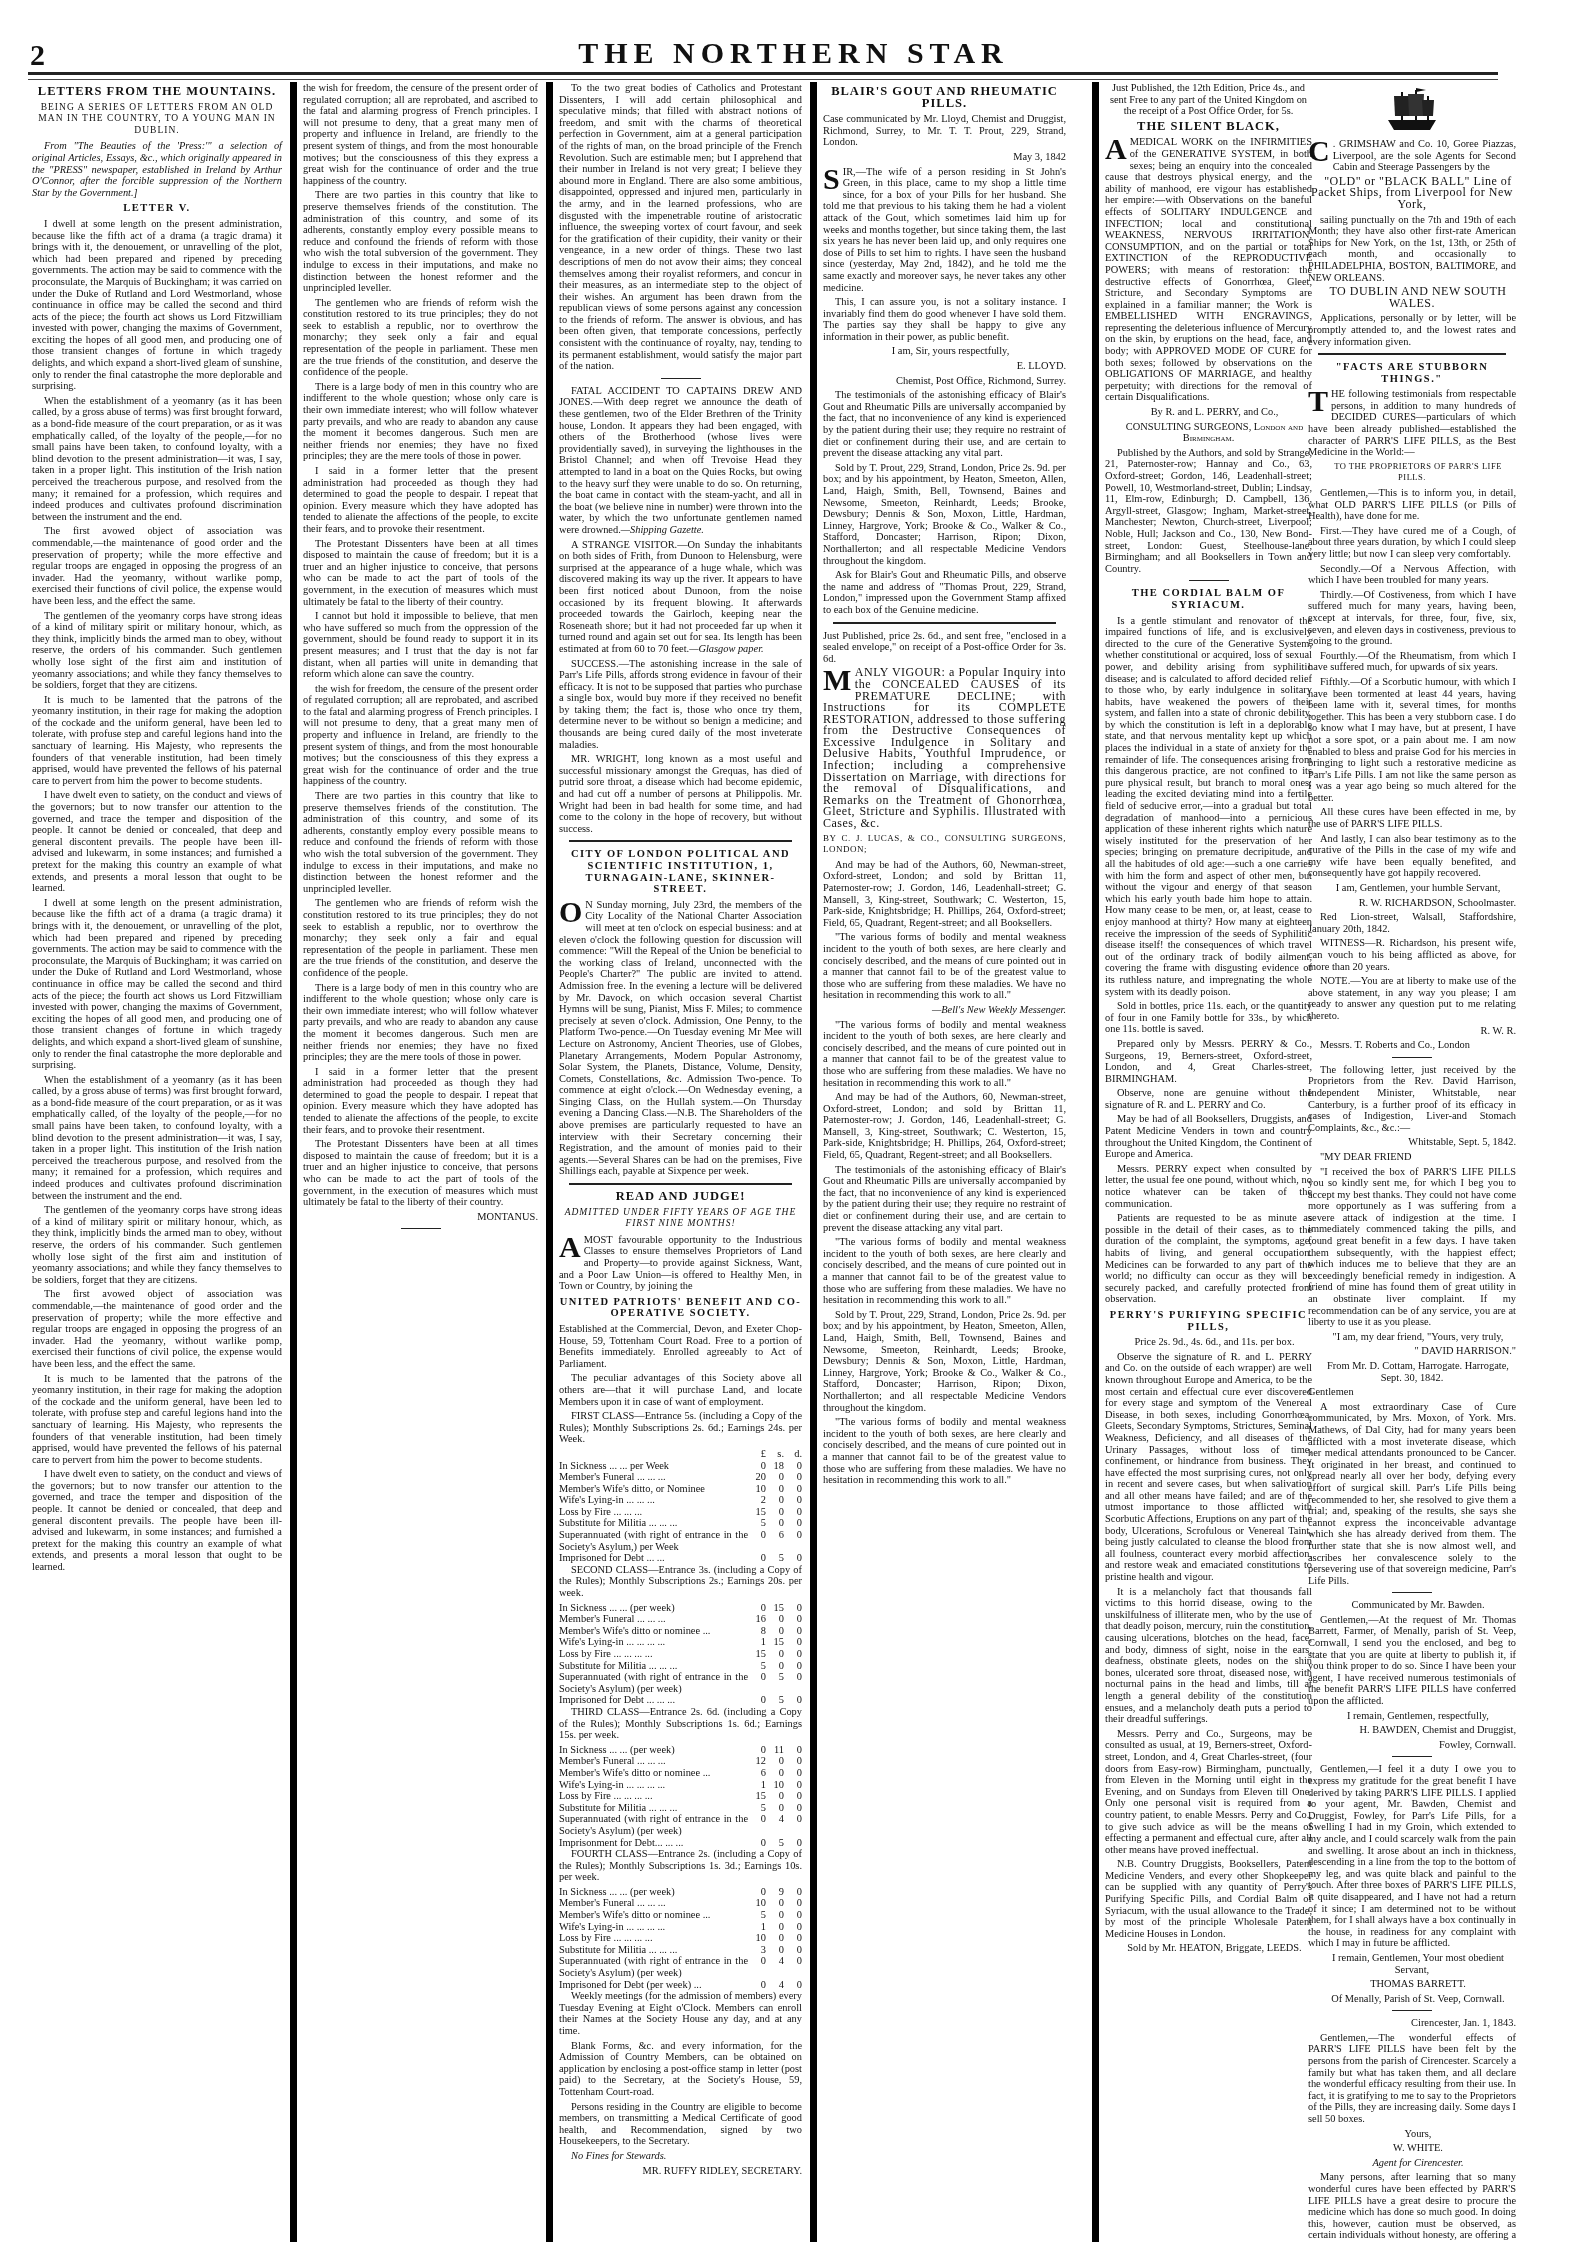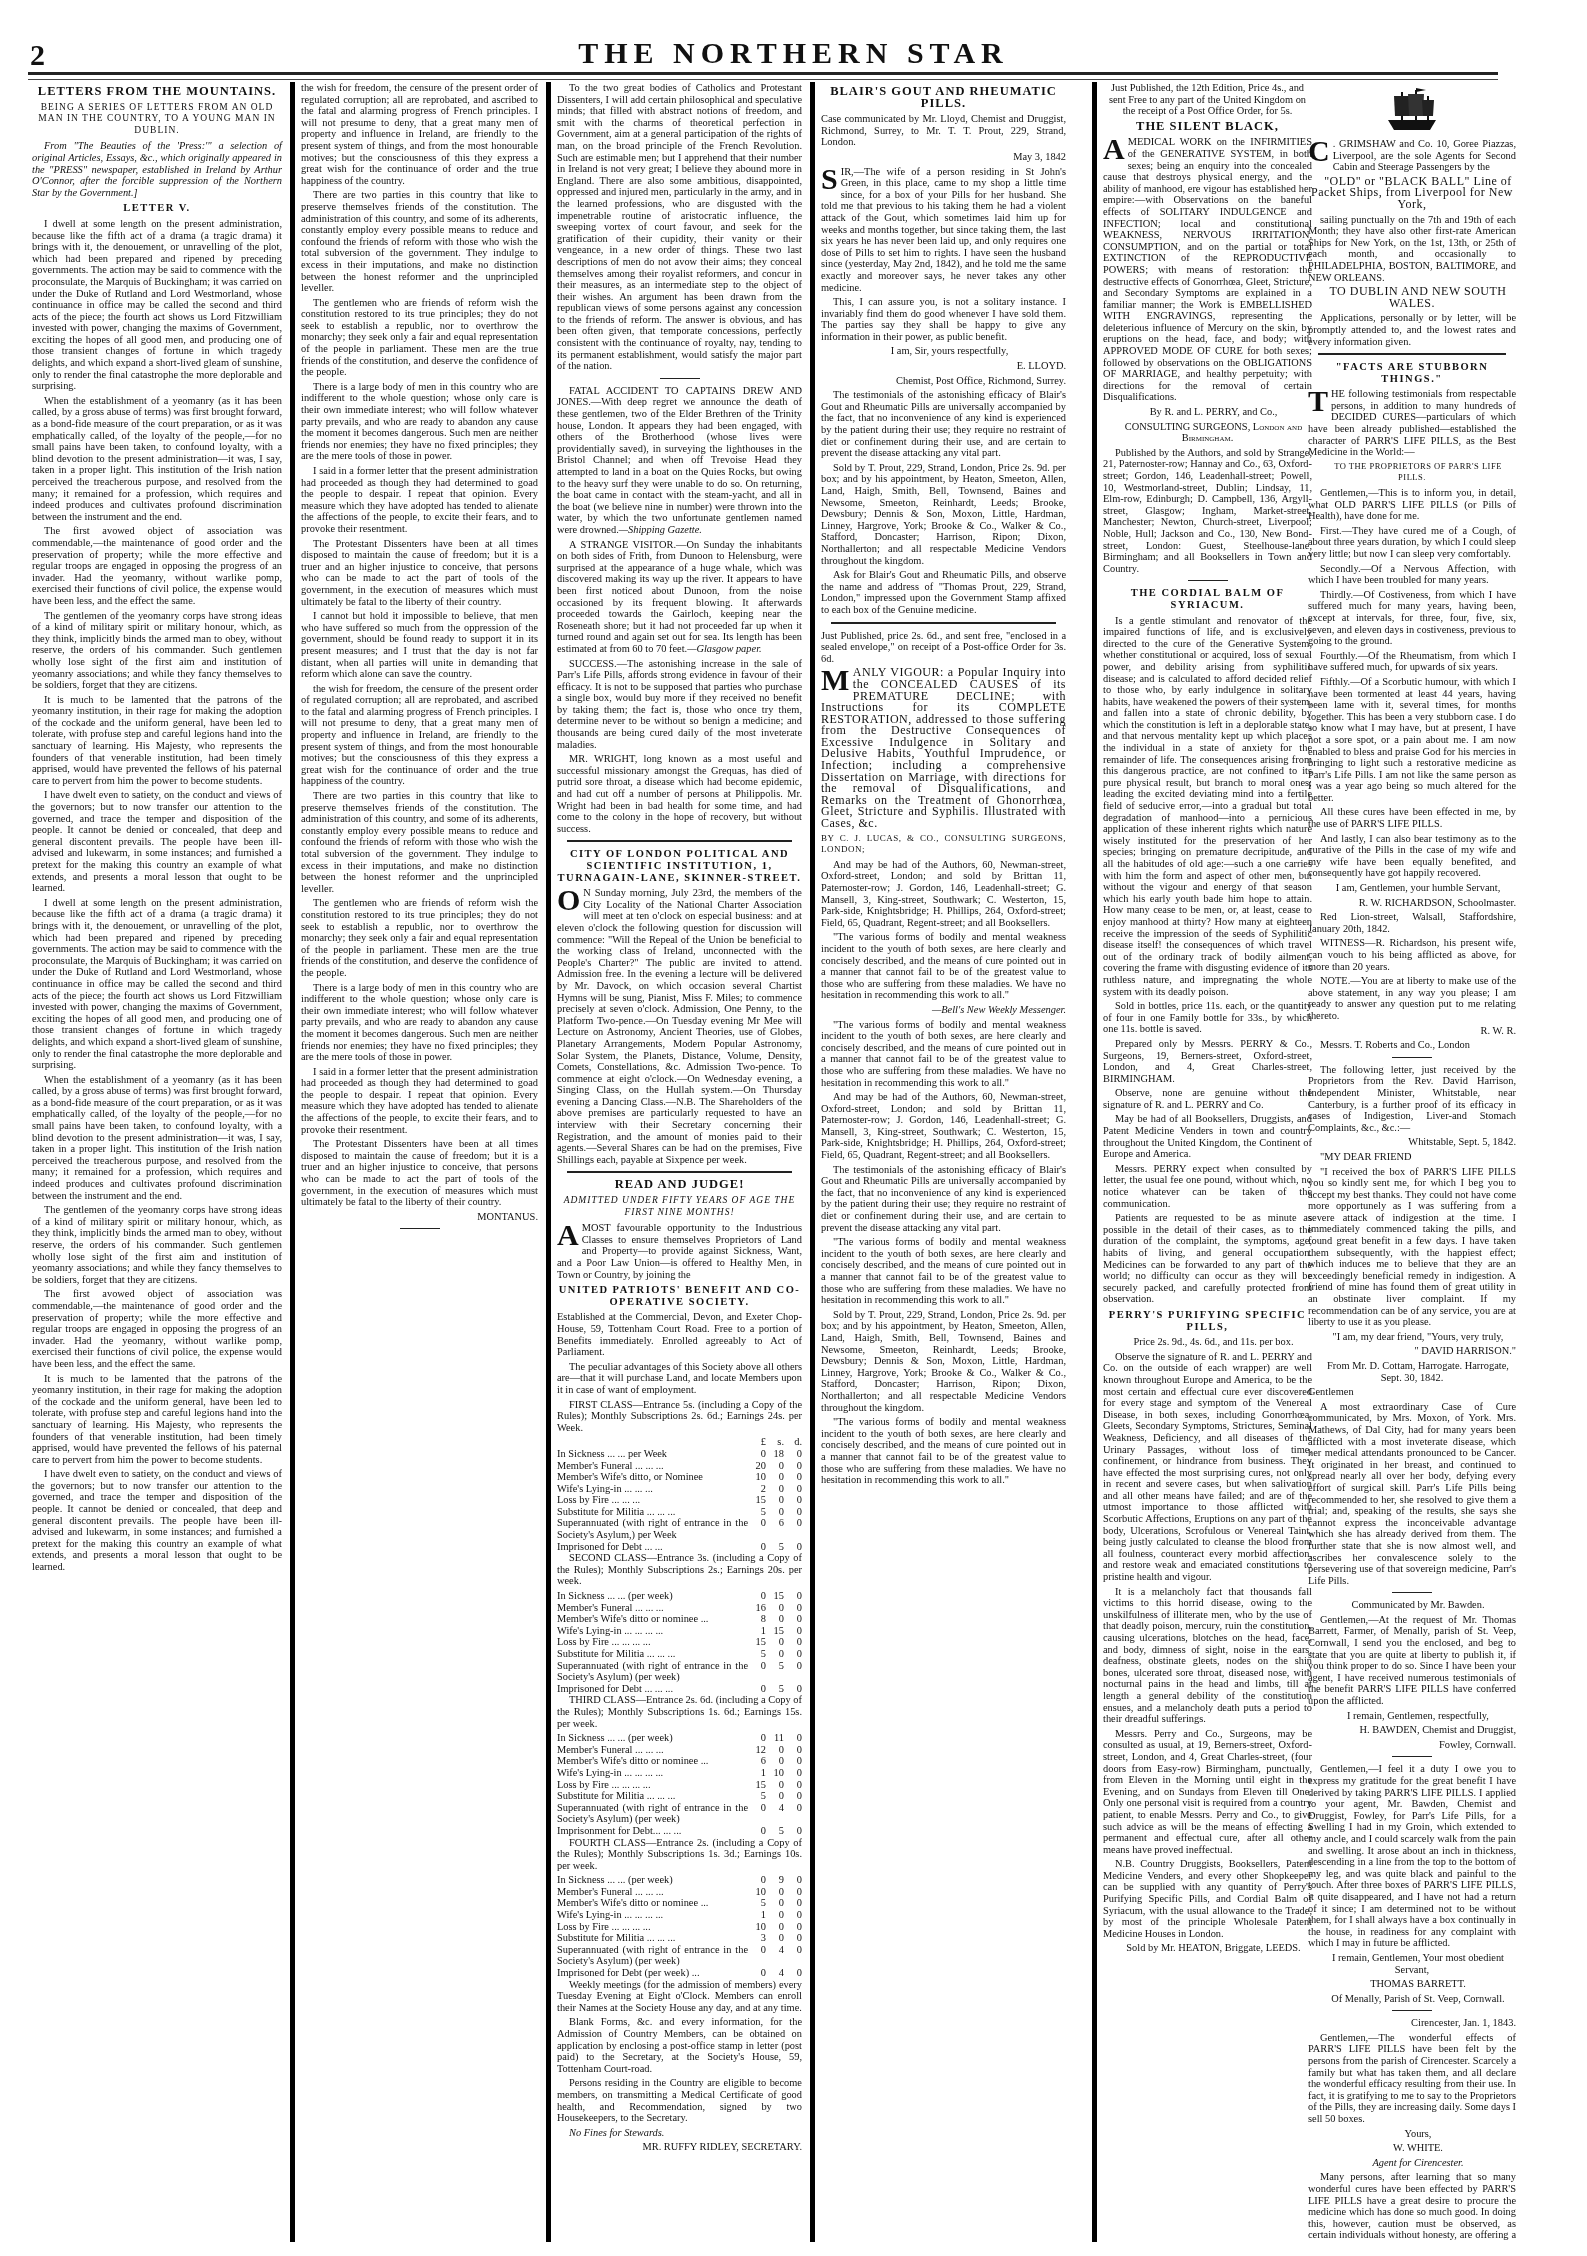--- a/index.html
+++ b/index.html
@@ -2,21 +2,21 @@
 <html><head>
 <meta charset="utf-8">
 <style>
   html,body{margin:0;padding:0;background:#fff;}
   body{width:1587px;height:2256px;overflow:hidden;position:relative;font-family:"Liberation Serif","DejaVu Serif",serif;color:#111;}
   .masthead{position:absolute;left:0;top:0;width:1587px;height:78px;}
   .page-num{position:absolute;left:30px;top:38px;font-size:30px;font-weight:bold;}
   .title{position:absolute;left:0;width:1587px;top:36px;text-align:center;font-size:30px;letter-spacing:6px;font-weight:bold;}
   .rule{position:absolute;left:28px;top:72px;width:1470px;height:4px;border-top:3px solid #222;border-bottom:1px solid #444;}
   .col{position:absolute;top:82px;height:2160px;overflow:hidden;font-size:10.4px;line-height:11.6px;text-align:justify;box-sizing:border-box;padding:0 6px;}
-  .col.sep{border-left:5px solid #000000;}
+  .col.sep{border-left:7px solid #000000;}
   .c1{left:26px;width:262px;}
   .c2{left:290px;width:254px;}
   .c3{left:546px;width:262px;}
   .c4{left:810px;width:262px;}
   .c5{left:1074px;width:226px;margin-left:18px;}
   .c6{left:1302px;width:220px;}
   h2,h3,h4{margin:4px 0;text-align:center;font-weight:bold;}
   h2{font-size:12.5px;letter-spacing:1px;}
   h3{font-size:9.5px;letter-spacing:1px;font-weight:normal;}
   h4{font-size:10.5px;letter-spacing:1.5px;}

